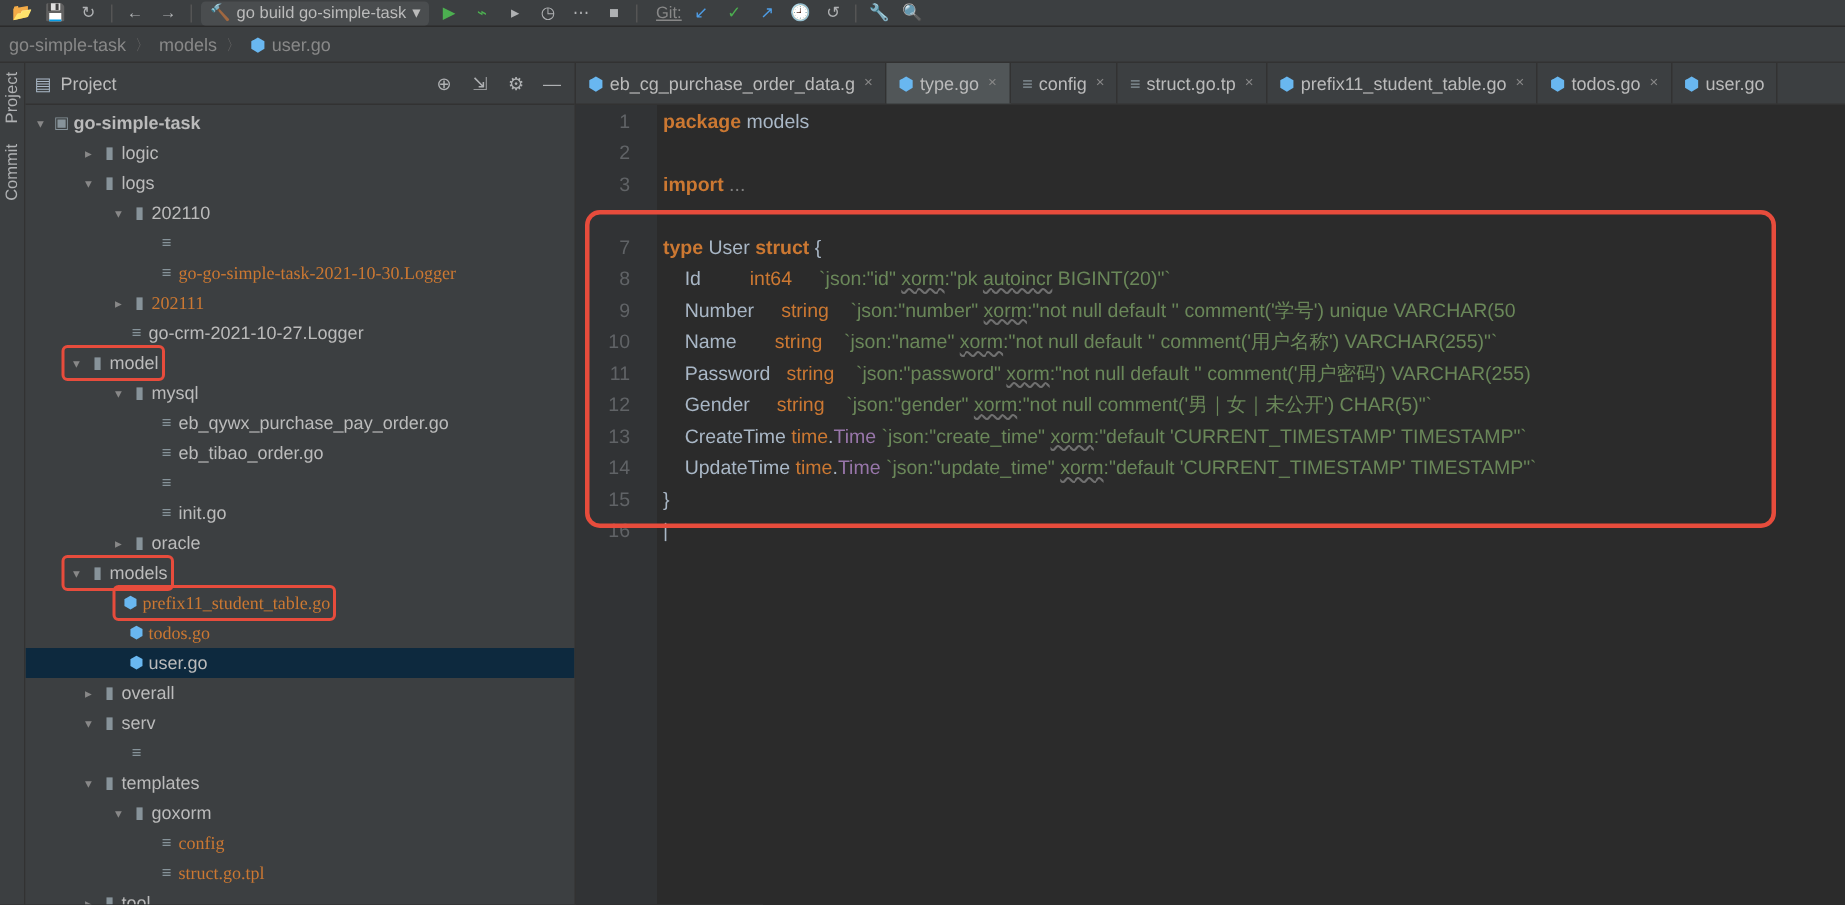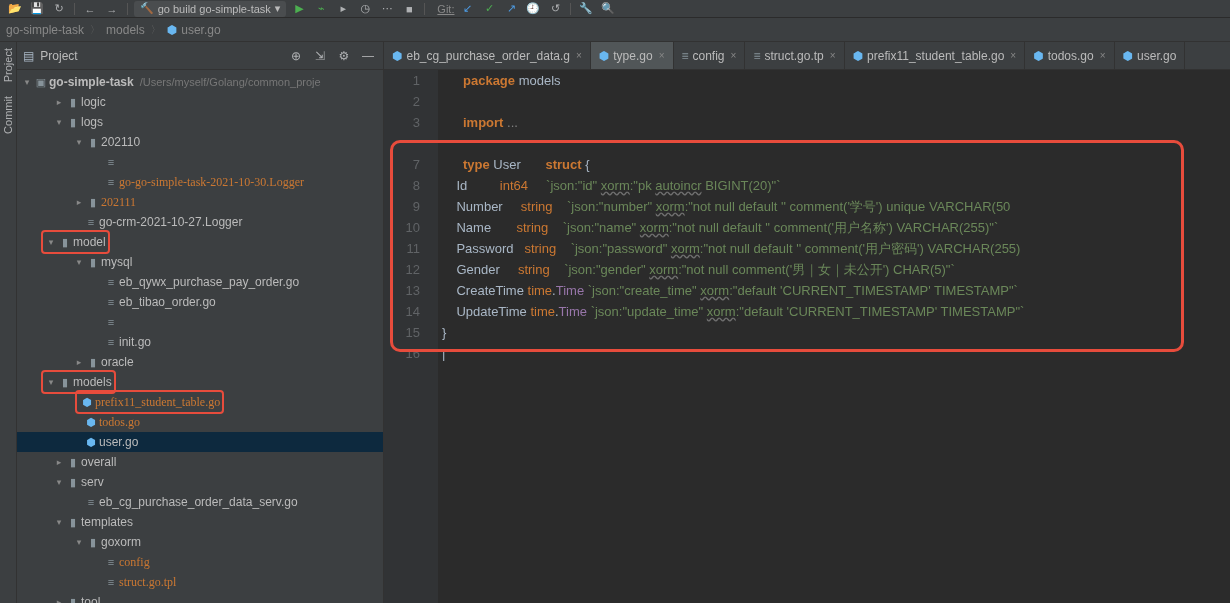--- a/index.html
+++ b/index.html
@@ -53,21 +53,21 @@
 .tab .x { color:#888; font-size:10px; margin-left:2px; }
 
 .code-area { flex:1; display:flex; position:relative; font-family:Menlo,Consolas,monospace; font-size:13px; line-height:21px; }
 .gutter { width:42px; background:#313335; color:#606366; text-align:right; padding:0 6px; }
 .gutter div { height:21px; }
 .fold-col { width:12px; background:#313335; }
 .code { flex:1; position:relative; padding-left:4px; }
 .code pre { margin:0; font-family:inherit; white-space:pre; }
 
 
-.kw { color:#cc7832; font-weight:bold;margin-left:21px; }
+.kw { color:#cc7832; font-weight:bold; }
 .id { color:#a9b7c6; }
 .typ { color:#cc7832;margin-top:40px; }
 .tag { color:#6a8759; }
 .wavy { text-decoration: underline wavy #707070; }
 .time2 { color:#9876aa; }
 .cmt { color:#808080; }
 
 .red-hl { position:absolute; border:3px solid #e74c3c; border-radius:10px; pointer-events:none; }
 
 </style>
@@ -135,21 +135,20 @@
       <span class="hdr-ico">⊕</span>
       <span class="hdr-ico">⇲</span>
       <span class="hdr-ico">⚙</span>
       <span class="hdr-ico">—</span>
     </div>
     <div class="tree">
       <div class="tree-row" style="padding-left:4px">
           <span class="arr">▾</span>
           <span class="ico fold-ico">▣</span>
           <span class="lbl"><b>go-simple-task</b></span>
-          <span class="lbl path">/Users/myself/Golang/common_proje</span>
         </div>
       <div class="tree-row" style="padding-left:36px">
           <span class="arr">▸</span>
           <span class="ico fold-ico">▮</span>
           <span class="lbl">logic</span>
         </div>
       <div class="tree-row" style="padding-left:36px">
           <span class="arr">▾</span>
           <span class="ico fold-ico">▮</span>
           <span class="lbl">logs</span>
@@ -233,21 +232,20 @@
           <span class="ico fold-ico">▮</span>
           <span class="lbl">overall</span>
         </div>
       <div class="tree-row" style="padding-left:36px">
           <span class="arr">▾</span>
           <span class="ico fold-ico">▮</span>
           <span class="lbl">serv</span>
         </div>
       <div class="tree-row" style="padding-left:66px">
           <span class="ico file-ico">≡</span>
-          <span class="lbl">eb_cg_purchase_order_data_serv.go</span>
         </div>
       <div class="tree-row" style="padding-left:36px">
           <span class="arr">▾</span>
           <span class="ico fold-ico">▮</span>
           <span class="lbl">templates</span>
         </div>
       <div class="tree-row" style="padding-left:56px">
           <span class="arr">▾</span>
           <span class="ico fold-ico">▮</span>
           <span class="lbl">goxorm</span>

